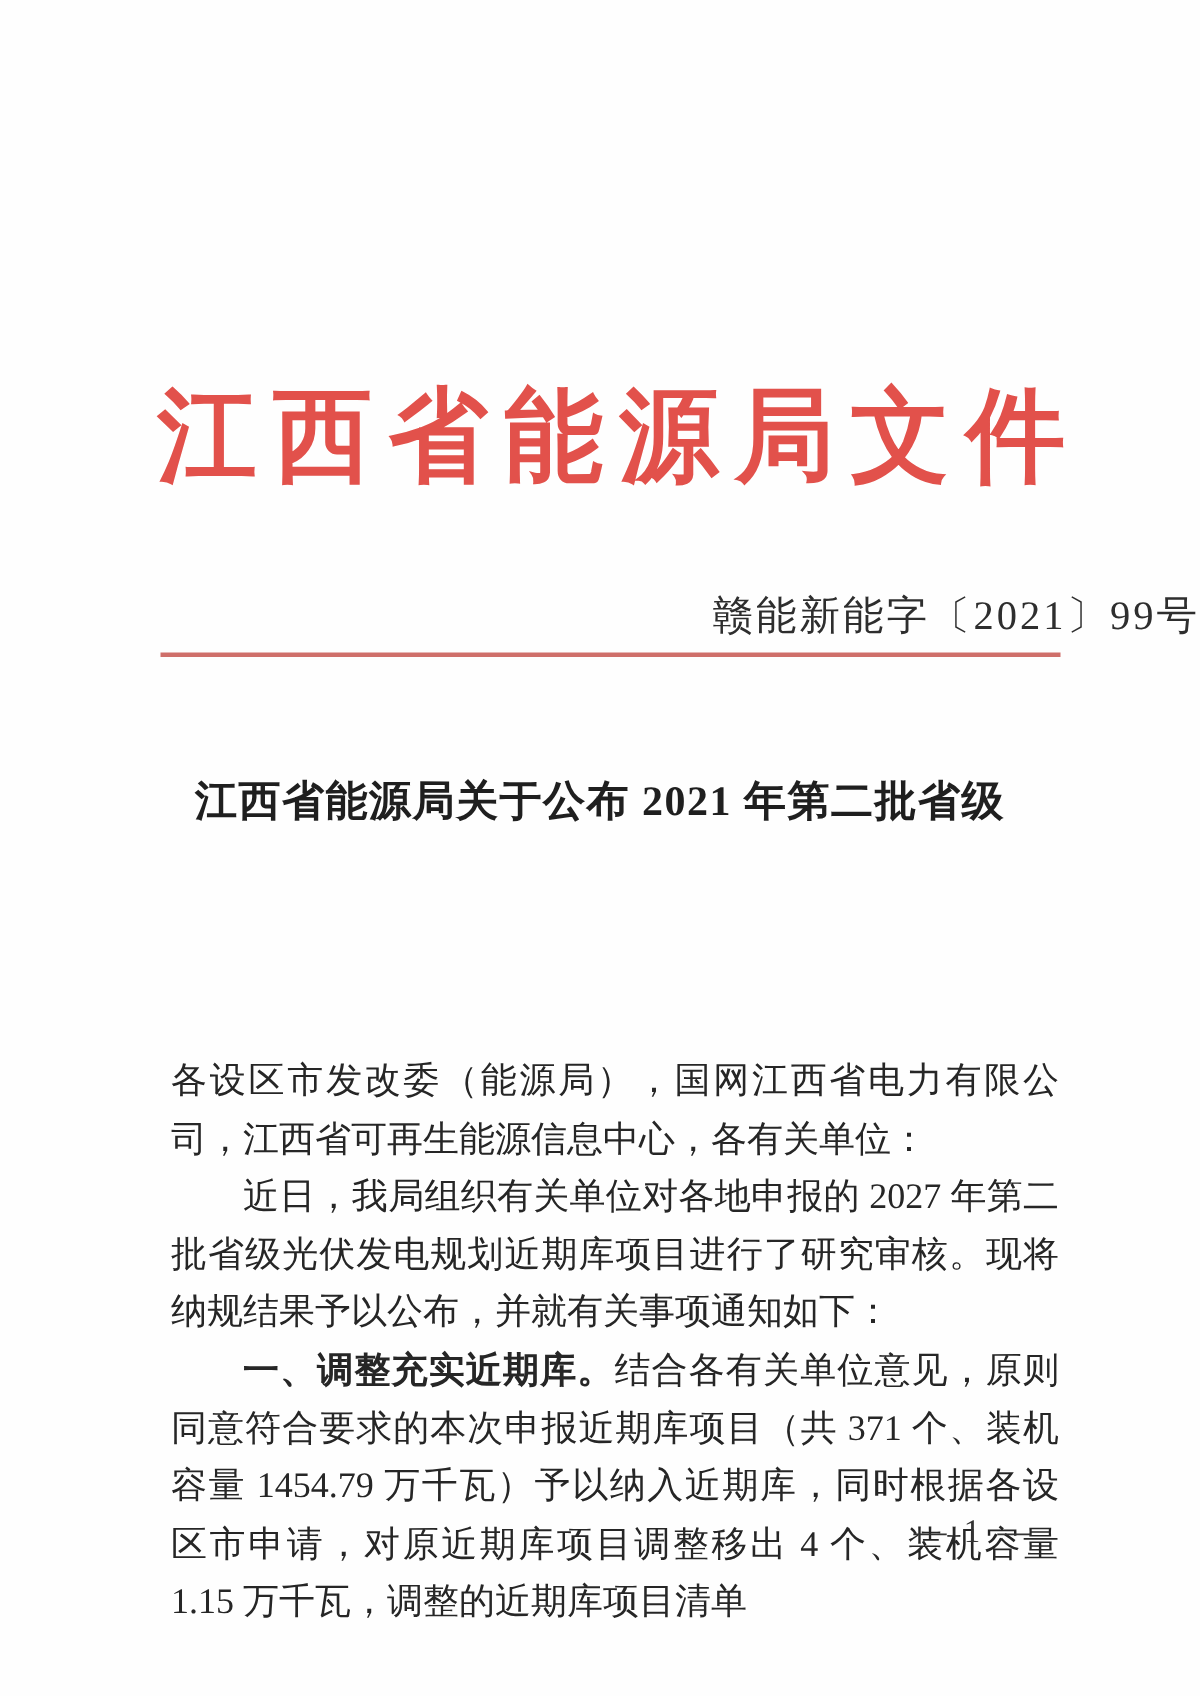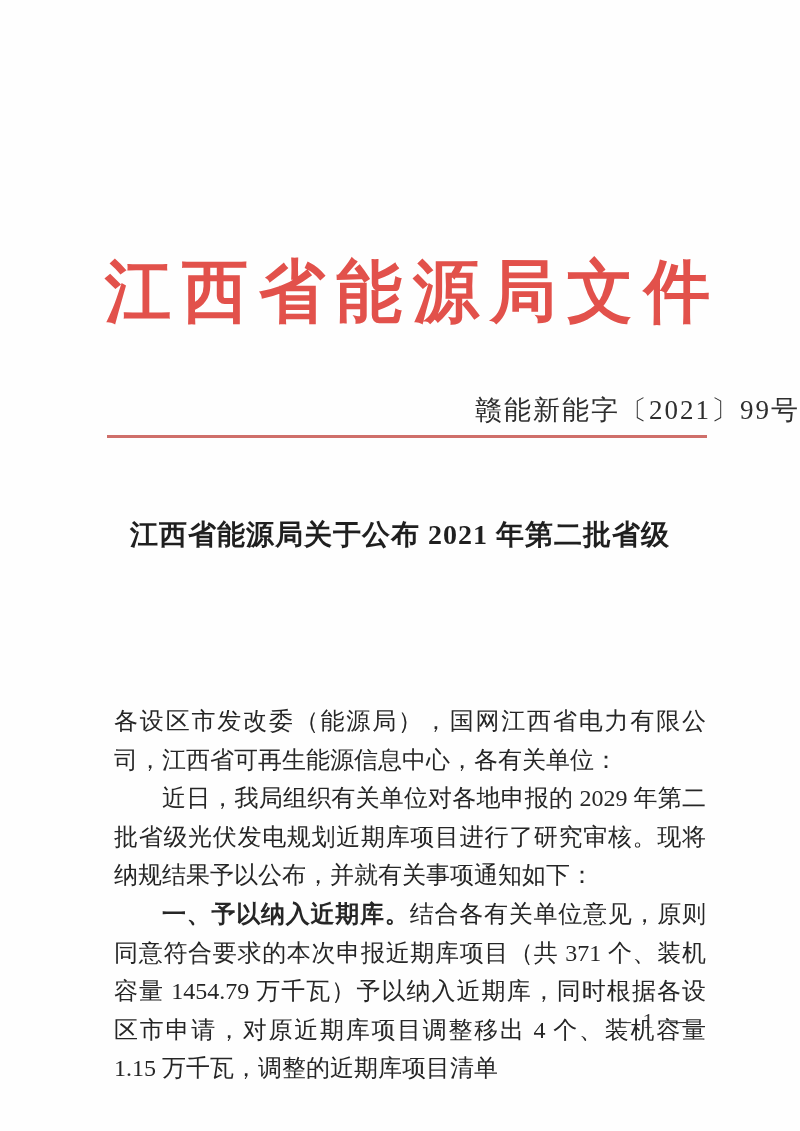--- a/index.html
+++ b/index.html
@@ -114,21 +114,21 @@
     <div class="doc-number">赣能新能字〔2021〕99号</div>
     <div class="red-rule"></div>
   </header>
 
   <h1 class="subject">
     <span class="subject-line">江西省能源局关于公布 2021 年第二批省级</span>
   </h1>
 
   <main class="doc-body">
     <p>各设区市发改委（能源局），国网江西省电力有限公司，江西省可再生能源信息中心，各有关单位：</p>
-    <p class="indent">近日，我局组织有关单位对各地申报的 2029 年第二批省级光伏发电规划近期库项目进行了研究审核。现将纳规结果予以公布，并就有关事项通知如下：</p>
-    <p class="indent"><strong>一、予以纳入近期库。</strong><span>结合各有关单位意见，原则同意符合要求的本次申报近期库项目（共 371 个、装机容量 1454.79 万千瓦）予以纳入近期库，同时根据各设区市申请，对原近期库项目调整移出 4 个、装机容量 1.15 万千瓦，调整的近期库项目清单</span></p>
+    <p class="indent">近日，我局组织有关单位对各地申报的 2027 年第二批省级光伏发电规划近期库项目进行了研究审核。现将纳规结果予以公布，并就有关事项通知如下：</p>
+    <p class="indent"><strong>一、调整充实近期库。</strong><span>结合各有关单位意见，原则同意符合要求的本次申报近期库项目（共 371 个、装机容量 1454.79 万千瓦）予以纳入近期库，同时根据各设区市申请，对原近期库项目调整移出 4 个、装机容量 1.15 万千瓦，调整的近期库项目清单</span></p>
   </main>
 
   <footer>
     <div class="page-number">— 1 —</div>
   </footer>
 
 </div>
 
 </body></html>

